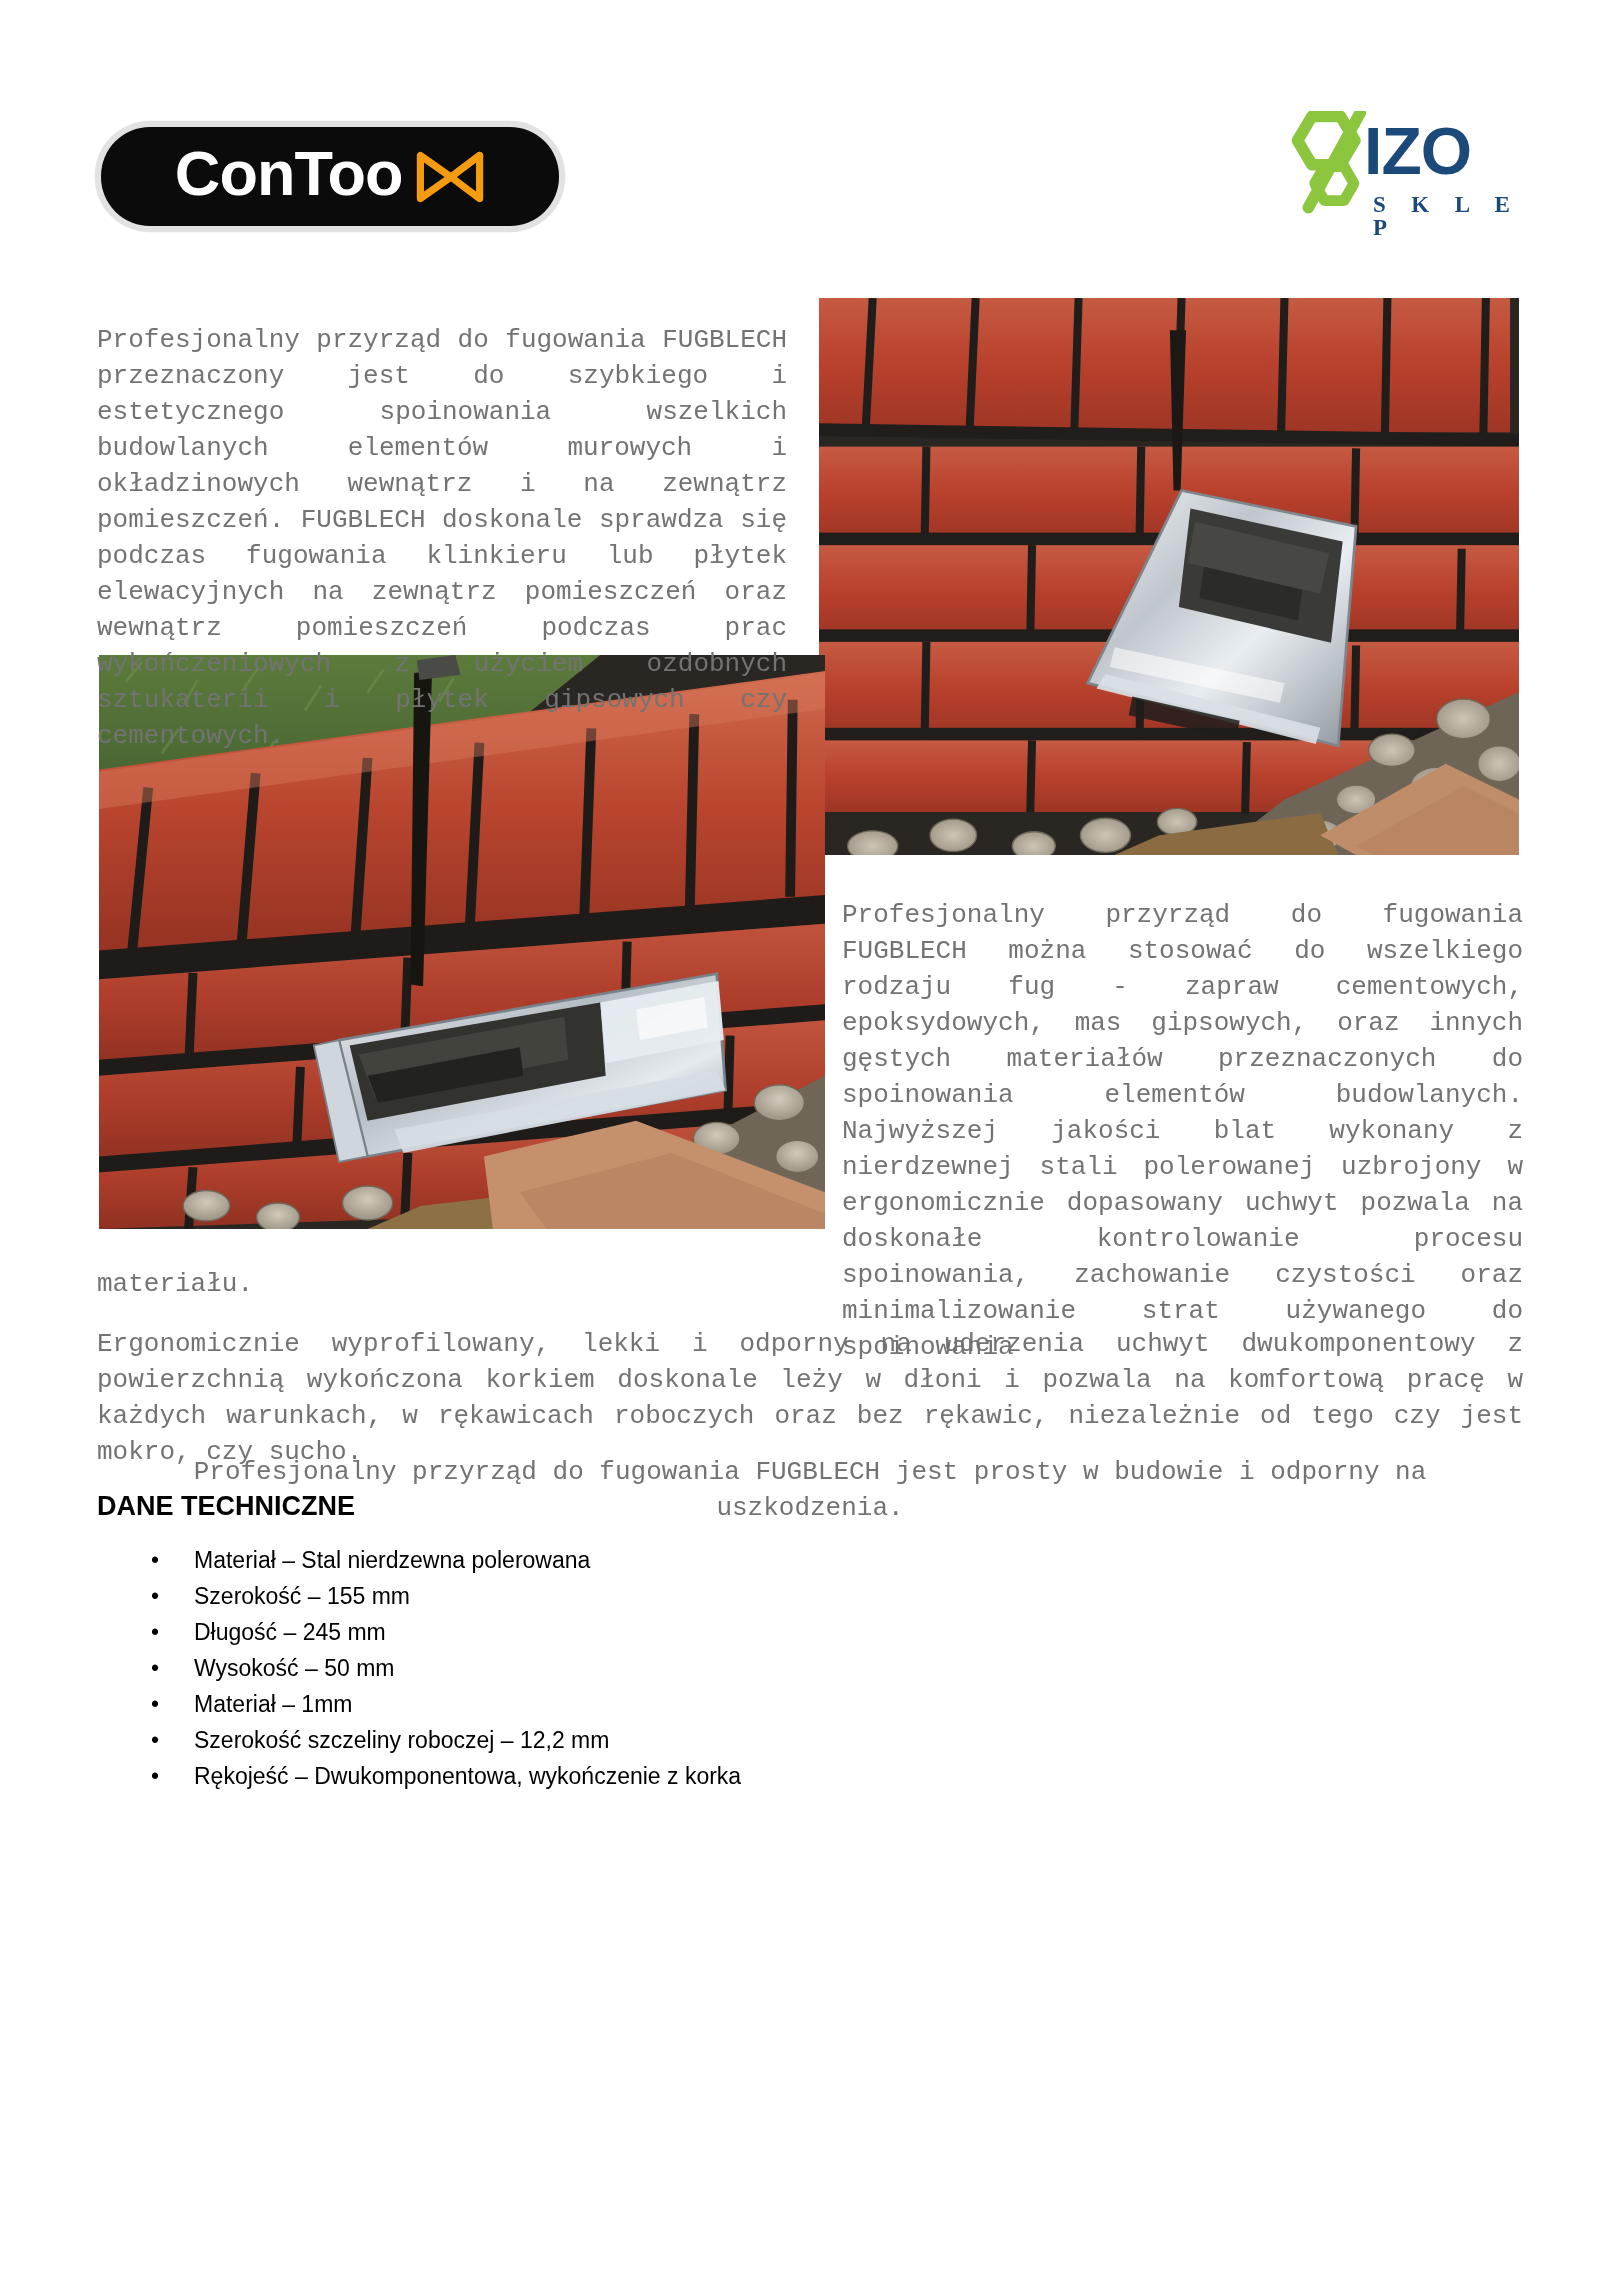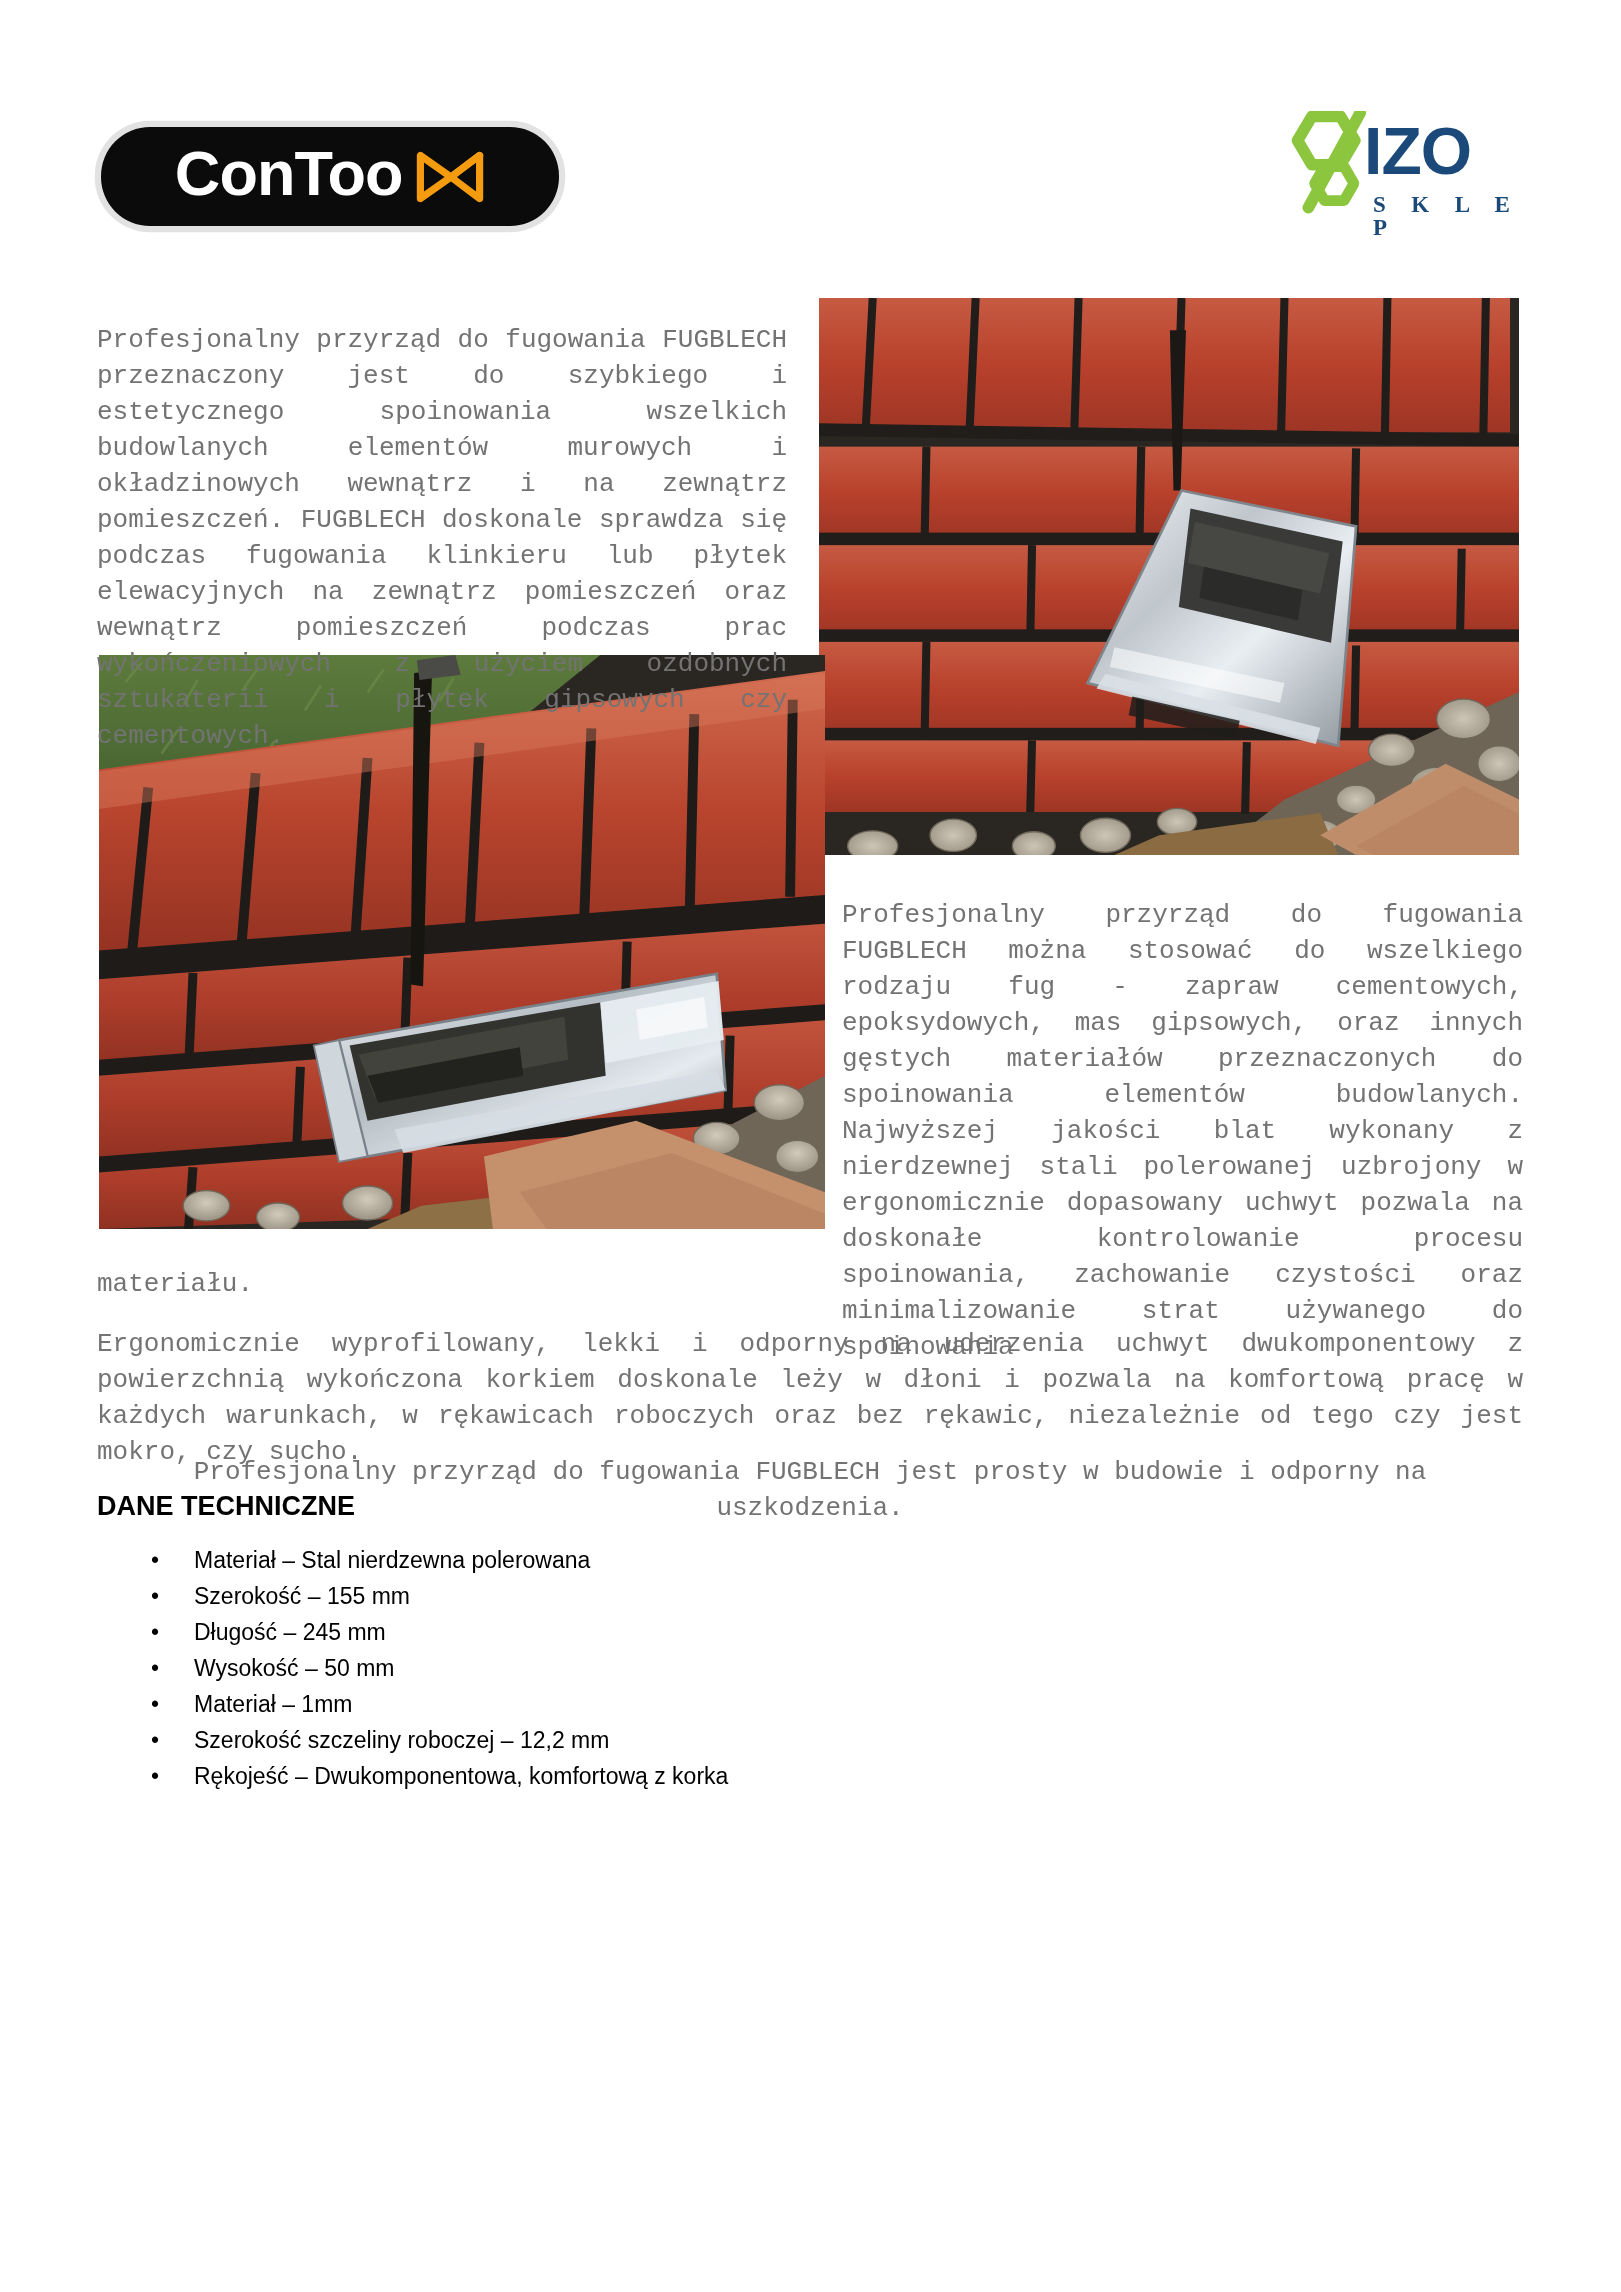--- a/index.html
+++ b/index.html
@@ -441,18 +441,18 @@
     <li class="spec-item">
       <span class="bullet">•</span>
       <span>Materiał – 1mm</span>
     </li>
     <li class="spec-item">
       <span class="bullet">•</span>
       <span>Szerokość szczeliny roboczej – 12,2 mm</span>
     </li>
     <li class="spec-item">
       <span class="bullet">•</span>
-      <span>Rękojeść – Dwukomponentowa, komfortową z korka</span>
+      <span>Rękojeść – Dwukomponentowa, wykończenie z korka</span>
     </li>
   </ul>
 
 </div>
 
 
 </body></html>

